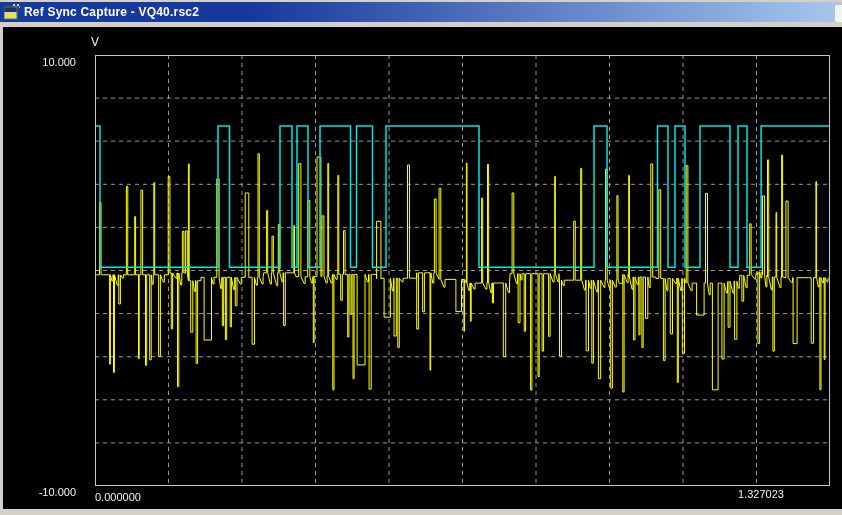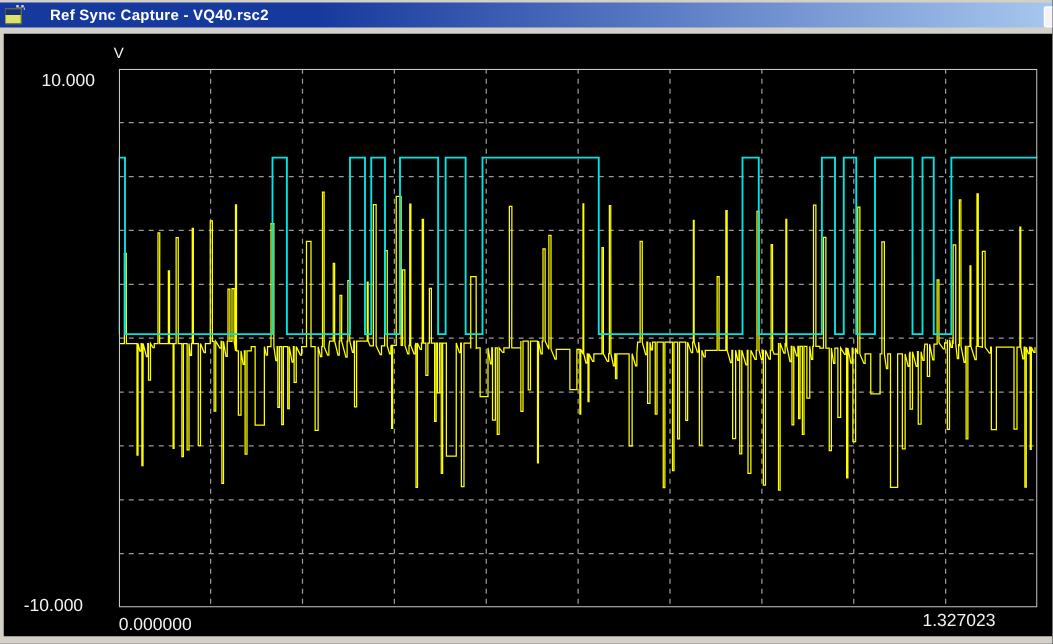--- a/index.html
+++ b/index.html
@@ -7,34 +7,34 @@
     position:relative;width:842px;height:515px;overflow:hidden;
     background:#d4d0c8;font-family:"Liberation Sans",sans-serif;
   }
   .titlebar{
     position:absolute;left:0;top:2px;width:842px;height:20px;
     background:linear-gradient(to right,#16399e 0%,#16399e 30%,#a7c7ee 100%);
   }
   .app-icon{position:absolute;left:4px;top:2px;width:16px;height:16px;display:block;}
   .window-title{
     position:absolute;left:24px;top:0;height:20px;line-height:20px;
-    font-size:12px;font-weight:bold;color:#ffffff;letter-spacing:.2px;white-space:nowrap;margin-left:16px;
+    font-size:12px;font-weight:bold;color:#ffffff;letter-spacing:.2px;white-space:nowrap;
   }
   .close-btn{
     position:absolute;left:835px;top:3px;width:14px;height:15px;
     background:#f4f4f4;border:1px solid #ffffff;border-radius:2px;
   }
   .client{
     position:absolute;left:3px;top:27px;width:839px;height:482px;background:#000000;
   }
   #plot{position:absolute;left:92px;top:28px;width:735px;height:431px;display:block;}
-  .lbl{position:absolute;color:#f2f2f2;font-size:14px;white-space:nowrap;}
+  .lbl{position:absolute;color:#f2f2f2;font-size:11px;white-space:nowrap;}
   .lbl-unit{left:88px;top:8px;font-size:12px;}
   .lbl-ymax{left:16px;top:29px;width:57px;text-align:right;}
-  .lbl-ymin{left:16px;top:449px;width:57px;}
+  .lbl-ymin{left:16px;top:459px;width:57px;text-align:right;}
   .lbl-xmin{left:92px;top:464px;}
   .lbl-xmax{left:735px;top:461px;width:92px;}
 </style>
 </head>
 <body>
 
 <div class="window">
 
   <div class="titlebar" style="background: linear-gradient(to right, rgb(22, 57, 158) 0%, rgb(22, 57, 158) 30%, rgb(167, 199, 238) 100%);">
     <svg class="app-icon" viewBox="0 0 16 16">

